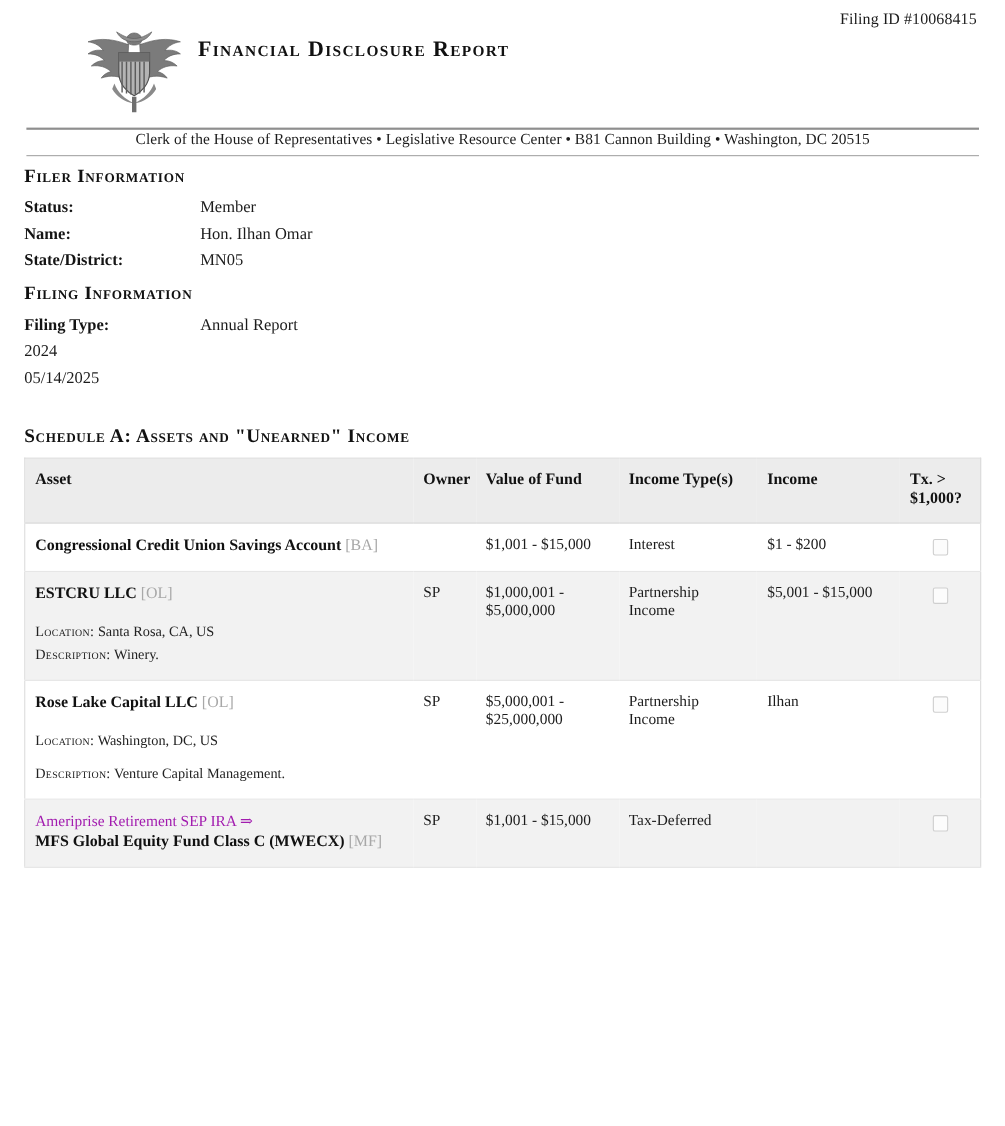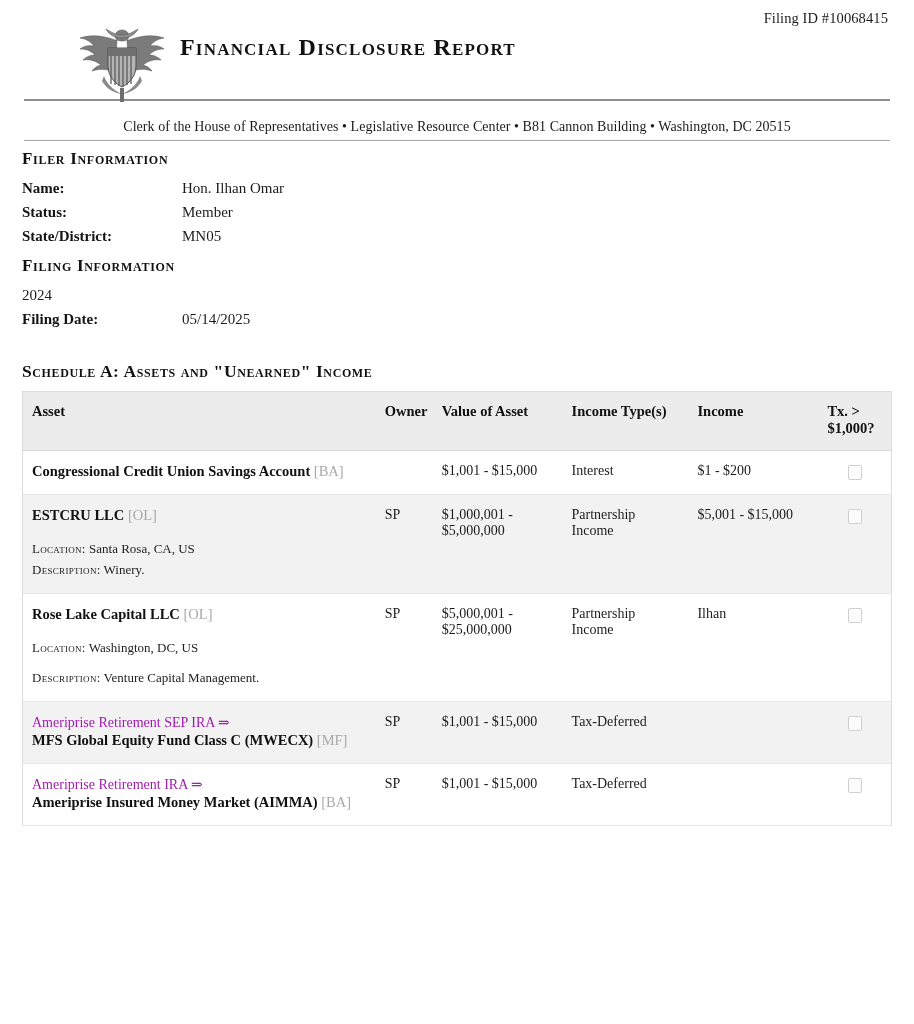--- a/index.html
+++ b/index.html
@@ -8,37 +8,37 @@
     width: 914px;
     height: 1024px;
     background: #ffffff;
     font-family: "Liberation Serif", "DejaVu Serif", serif;
     color: #1c1c1c;
     overflow: hidden;
   }
   .page { position: relative; width: 914px; height: 1024px; padding: 0 22px; }
 
   
-  .masthead { position: relative; height: 99px; }
+  .masthead { position: relative; height: 116px; }
   .filing-id {
     position: absolute; right: 4px; top: 10px;
     font-size: 14.5px; letter-spacing: .1px; color: #1b1b1b;
   }
   .seal { position: absolute; left: 52px; top: 14px; width: 96px; height: 92px; }
   .doc-title {
     position: absolute; left: 158px; top: 34px;
-    font-size: 24px; font-weight: bold;
+    font-size: 20px; font-weight: bold;
     font-variant: small-caps; letter-spacing: 1.2px;
     color: #111;
   }
 
   .rule { height: 2px; background: #8e8e8e; margin: 0 2px; }
   .rule.thin { height: 1px; background: #a5a5a5; }
   .address-band {
-    text-align: center; font-size: 14px; padding: 18px 0 5px;
+    text-align: center; font-size: 14px; padding: 2px 0 5px;
     color: #1b1b1b; letter-spacing: .05px;
   }
 
   
   .section { margin-top: 8px; }
   .section-title {
     font-size: 17px; font-weight: bold; font-variant: small-caps;
     letter-spacing: .7px; color: #111; margin-bottom: 7px;
   }
   .kv { display: flex; font-size: 15px; line-height: 24px; }
@@ -123,60 +123,63 @@
     <div class="doc-title">Financial Disclosure Report</div>
   </div>
 
   <div class="rule"></div>
   <div class="address-band">Clerk of the House of Representatives • Legislative Resource Center • B81 Cannon Building • Washington, DC 20515</div>
   <div class="rule thin"></div>
 
   <div class="section">
     <div class="section-title">Filer Information</div>
     <div class="kv">
+      <div class="k">Status:</div>
+      <div class="v">Member</div>
+    </div>
+    <div class="kv">
       <div class="k">Name:</div>
       <div class="v">Hon. Ilhan Omar</div>
     </div>
     <div class="kv">
-      <div class="k">Status:</div>
-      <div class="v">Member</div>
-    </div>
-    <div class="kv">
       <div class="k">State/District:</div>
       <div class="v">MN05</div>
     </div>
   </div>
 
   <div class="section">
     <div class="section-title">Filing Information</div>
     <div class="kv">
+      <div class="k">Filing Type:</div>
+      <div class="v">Annual Report</div>
+    </div>
+    <div class="kv">
       <div class="v">2024</div>
     </div>
     <div class="kv">
-      <div class="k">Filing Date:</div>
       <div class="v">05/14/2025</div>
     </div>
   </div>
 
   <div class="schedule-title">Schedule A: Assets and "Unearned" Income</div>
 
   <table class="tbl">
     <colgroup>
       <col class="col-asset">
         <col class="col-owner">
         <col class="col-value">
       <col class="col-type">
         <col class="col-income">
         <col class="col-tx">
     </colgroup>
     <thead>
       <tr>
         <th>Asset</th>
         <th>Owner</th>
-        <th>Value of Asset</th>
+        <th>Value of Fund</th>
         <th>Income Type(s)</th>
         <th>Income</th>
         <th>Tx. &gt; $1,000?</th>
       </tr>
     </thead>
     <tbody id="table-body">
         <tr class="plain">
           <td><span class="asset-name">Congressional Credit Union Savings Account <span class="code">[BA]</span></span></td>
           <td></td>
           <td>$1,001 - $15,000</td>
@@ -209,26 +212,16 @@
         <tr class="alt">
           <td><span class="parent">Ameriprise Retirement SEP IRA ⇒</span><span class="asset-name">MFS Global Equity Fund Class C (MWECX) <span class="code">[MF]</span></span></td>
           <td>SP</td>
           <td>$1,001 - $15,000</td>
           <td>Tax-Deferred</td>
           <td></td>
           <td>
             <span class="chk"></span>
           </td>
         </tr>
-        <tr class="plain">
-          <td><span class="parent">Ameriprise Retirement IRA ⇒</span><span class="asset-name">Ameriprise Insured Money Market (AIMMA) <span class="code">[BA]</span></span></td>
-          <td>SP</td>
-          <td>$1,001 - $15,000</td>
-          <td>Tax-Deferred</td>
-          <td></td>
-          <td>
-            <span class="chk"></span>
-          </td>
-        </tr>
       </tbody>
   </table>
 
 </div>
 
 </body></html>

